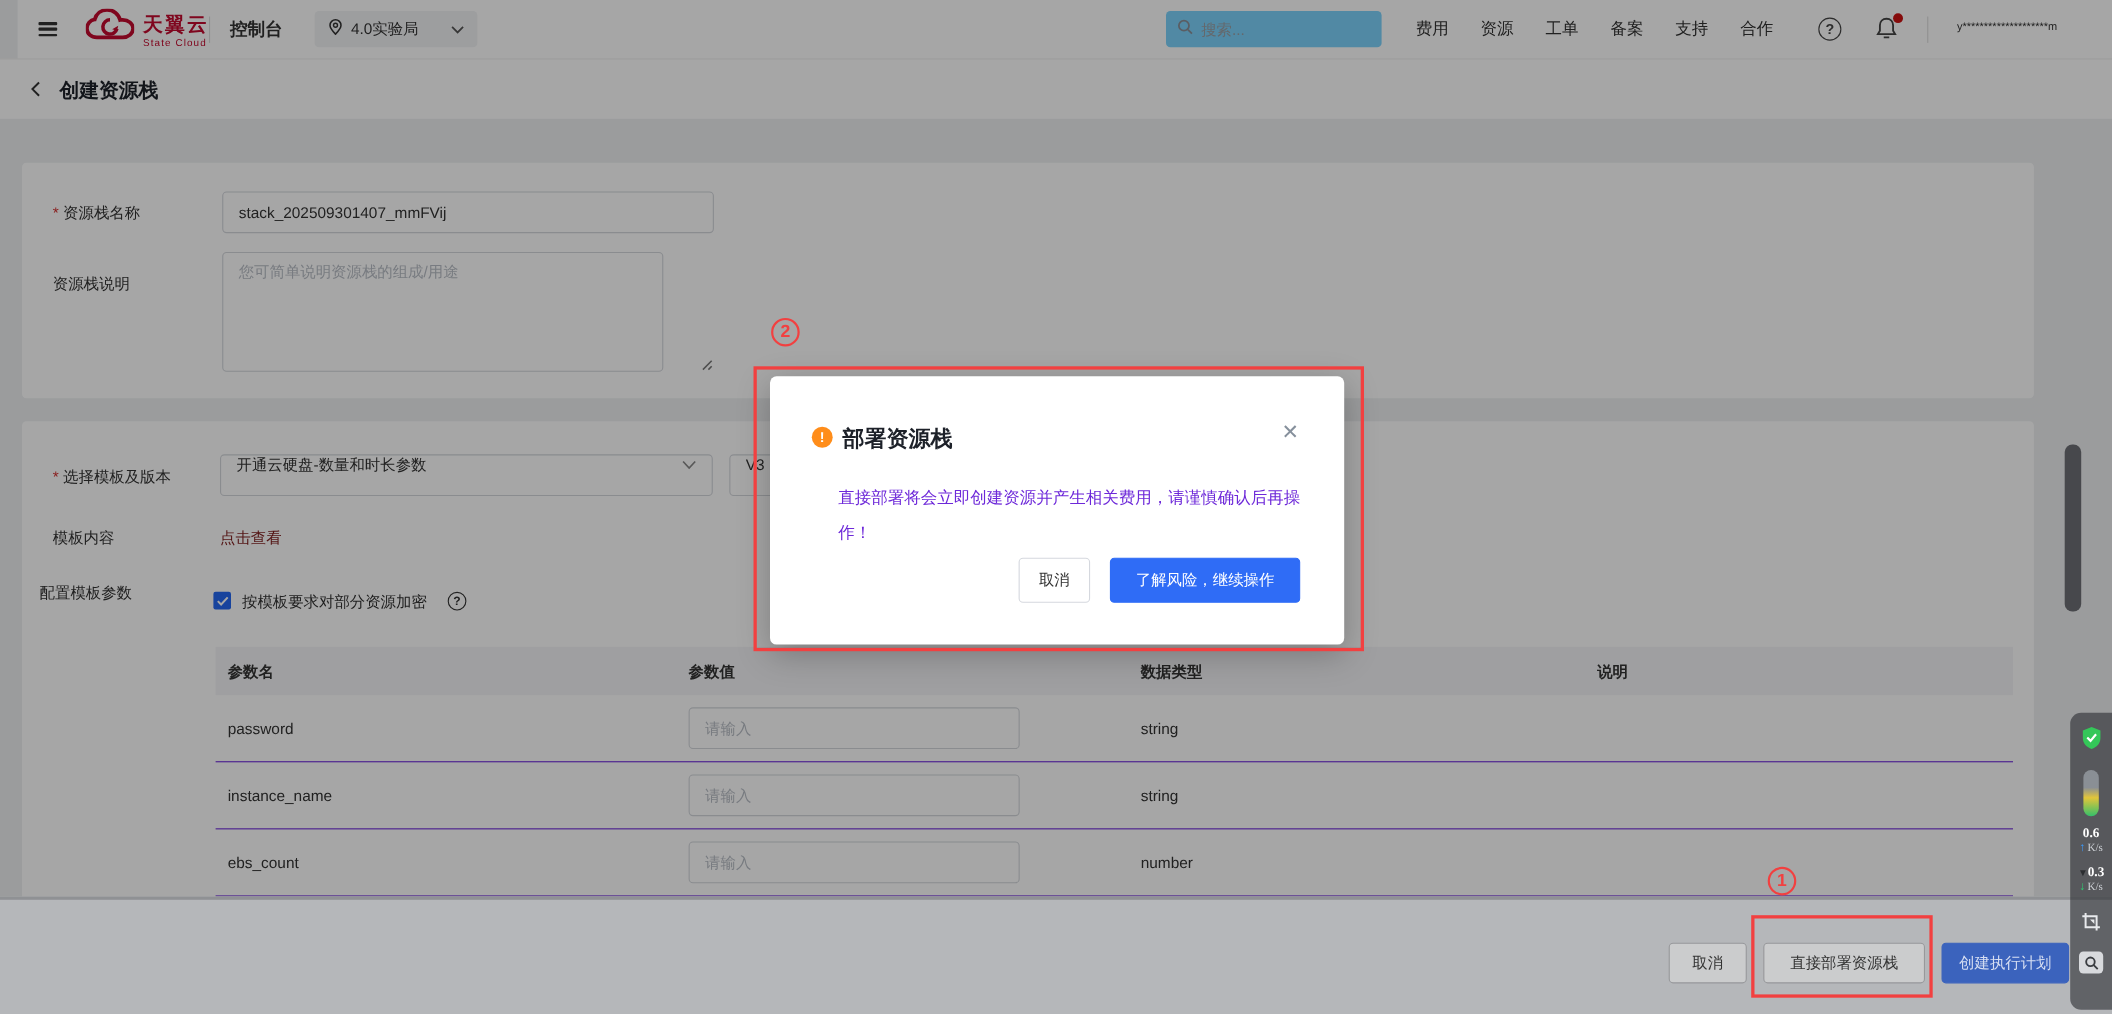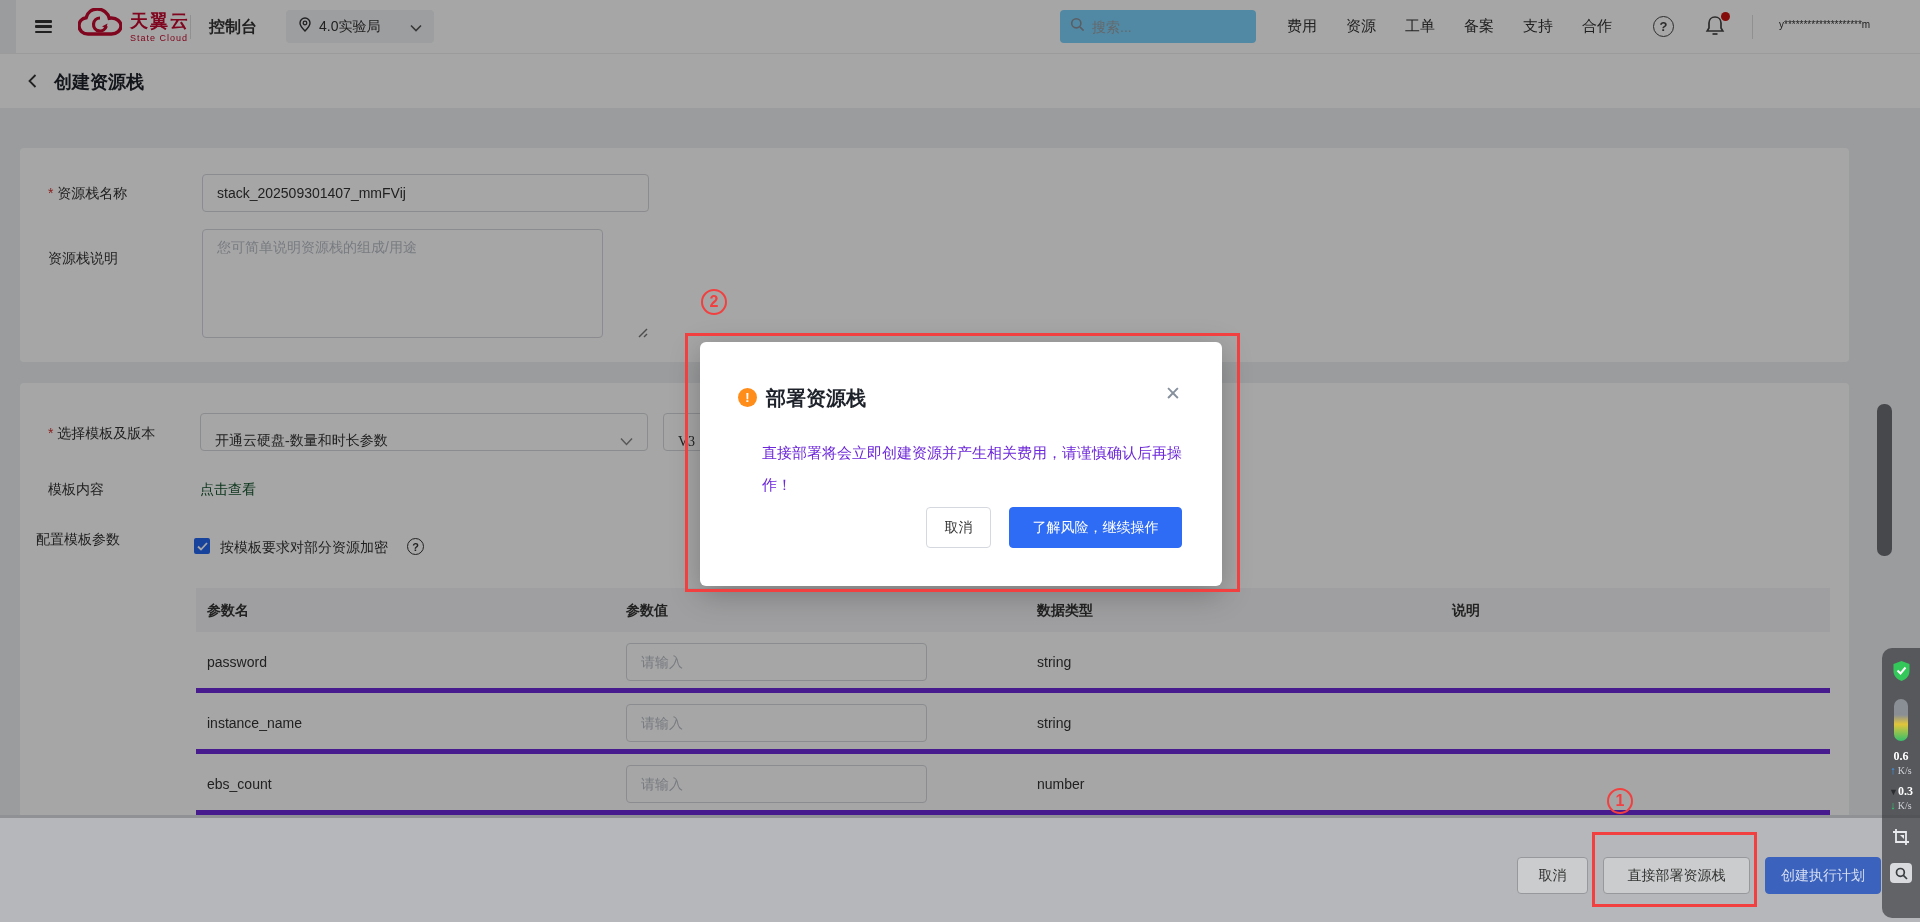--- a/index.html
+++ b/index.html
@@ -38,31 +38,31 @@
   
   .card { position:absolute; background:#fff; border-radius:4px; }
   .card1 { left:20px; top:148px; width:1829px; height:214px; }
   .card2 { left:20px; top:383px; width:1829px; height:539px; }
   .field-label { position:absolute; font-size:14px; color:#333; }
   .req::before { content:"* "; color:#d43030; }
   .tinput { position:absolute; border:1px solid #d4d7dc; border-radius:4px; background:#fff; font-size:14px; color:#333; padding:0 14px; font-family:inherit; outline:none; }
   .tinput::placeholder, .tarea::placeholder { color:#b9bec6; }
   .tarea { position:absolute; border:1px solid #d4d7dc; border-radius:4px; background:#fff; font-size:14px; color:#333; padding:9px 14px; font-family:inherit; outline:none; resize:none; }
   .resize-glyph { position:absolute; left:617px; top:176px; width:11px; height:11px; }
-  .dropdown { position:absolute; height:38px; border:1px solid #d4d7dc; border-radius:4px; background:#fff; display:flex; align-items:flex-end; padding:0 14px; font-size:14px; color:#333; cursor:pointer;font-family:Liberation Serif, serif; }
+  .dropdown { position:absolute; height:38px; border:1px solid #d4d7dc; border-radius:4px; background:#fff; display:flex; align-items:flex-start; padding:0 14px; font-size:14px; color:#333; cursor:pointer; }
   .dropdown .dd-text { flex:1; white-space:nowrap; overflow:hidden; }
-  .link-blue { position:absolute; font-size:14px; color:#14532d; cursor:pointer; }
+  .link-blue { position:absolute; font-size:14px; color:#7f1d1d; cursor:pointer; }
   .checkbox { position:absolute; width:16px; height:16px; background:#2468f2; border-radius:2px; display:flex; align-items:center; justify-content:center; cursor:pointer; }
   .qmark { position:absolute; width:17px; height:17px; border:1.5px solid #333; border-radius:50%; font-size:11px; font-weight:bold; color:#333; display:flex; align-items:center; justify-content:center; cursor:pointer; }
 
   
   .ptable { position:absolute; left:176px; top:205px; width:1634px; }
   .thead { position:relative; height:44px; background:#f4f5f7; }
   .th { position:absolute; top:0; height:44px; line-height:44px; font-size:14px; font-weight:bold; color:#333; }
-  .trow { position:relative; height:61px; border-bottom:5px solid #6d28d9; }
+  .trow { position:relative; height:61px; border-bottom:1px solid #6d28d9; }
   .td { position:absolute; top:0; height:61px; line-height:61px; font-size:14px; color:#333; }
   .row-input { position:absolute; left:430px; top:11px; width:301px; height:38px; }
   .c1{left:11px;} .c2{left:430px;} .c3{left:841px;} .c4{left:1256px;}
 
   
   .dim { position:absolute; left:0; top:0; width:1920px; height:922px; background:rgba(0,0,0,0.35); z-index:50; }
 
   
   .footer { position:absolute; left:0; top:815px; width:1920px; height:107px; background:#b5b7ba; border-top:3px solid #8f9194; z-index:60; }
   .fbtn { position:absolute; top:39px; height:37px; border-radius:4px; font-size:14px; font-family:inherit; cursor:pointer; display:flex; align-items:center; justify-content:center; }

